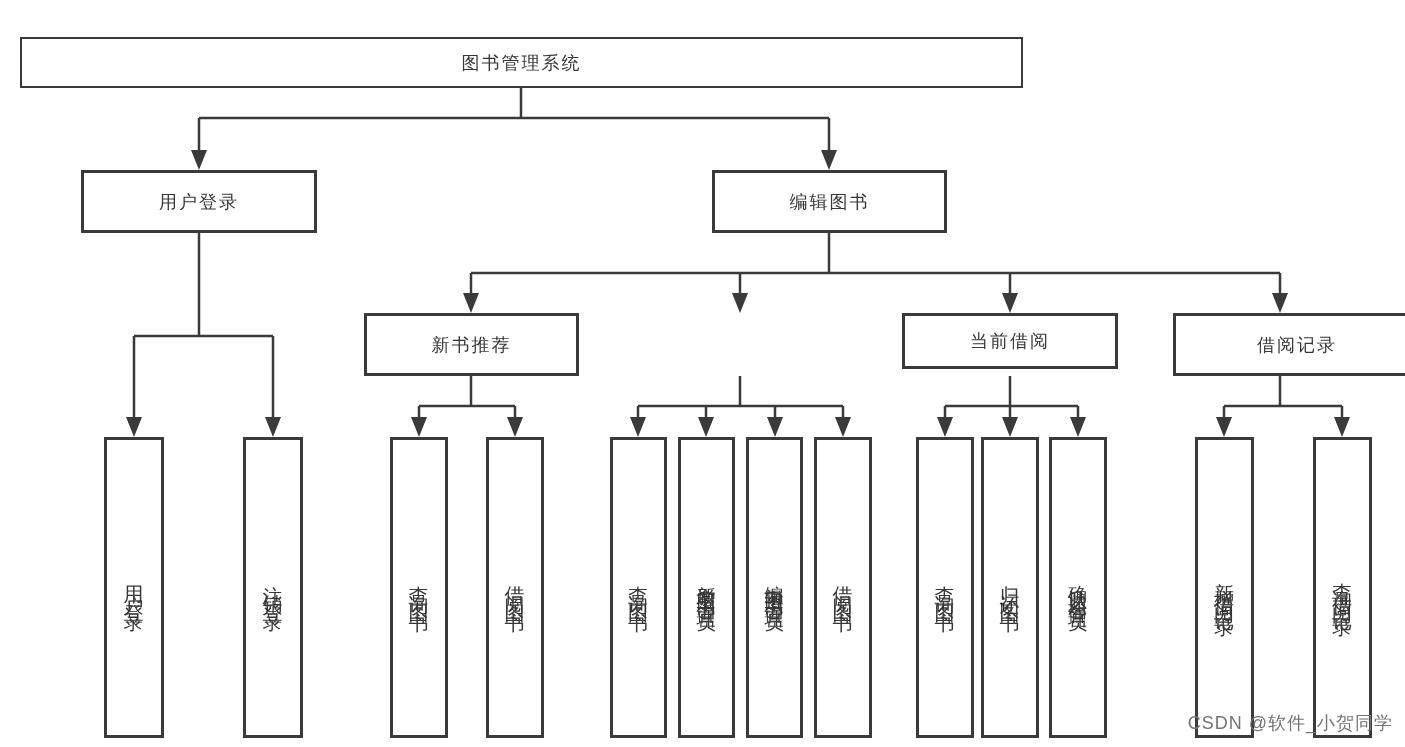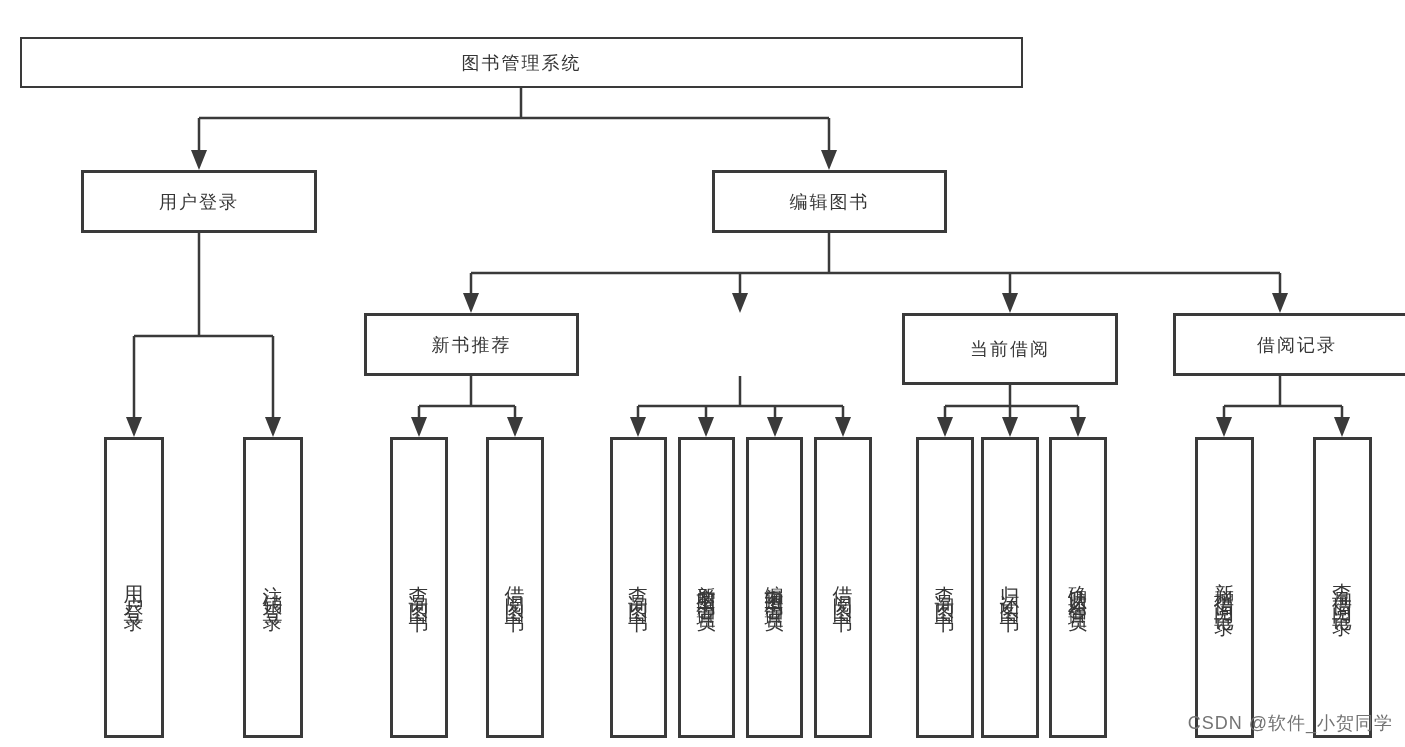--- a/index.html
+++ b/index.html
@@ -117,21 +117,21 @@
   <div class="hbox" style="left:81px; top:170px; width:236px; height:63px;">
     <span>用户登录</span>
   </div>
   <div class="hbox" style="left:712px; top:170px; width:235px; height:63px;">
     <span>编辑图书</span>
   </div>
 
   <div class="hbox" style="left:364px; top:313px; width:215px; height:63px;">
     <span>新书推荐</span>
   </div>
-  <div class="hbox" style="left:902px; top:313px; width:216px; height:72px;text-align:right;">
+  <div class="hbox" style="left:902px; top:313px; width:216px; height:56px;text-align:right;">
     <span>当前借阅</span>
   </div>
   <div class="hbox" style="left:1173px; top:313px; width:248px; height:63px;">
     <span>借阅记录</span>
   </div>
 
   <div class="vbox" style="left:104px; top:437px; width:60px; height:301px;">
     <span class="vtext">用户登录</span>
   </div>
   <div class="vbox" style="left:243px; top:437px; width:60px; height:301px;">

